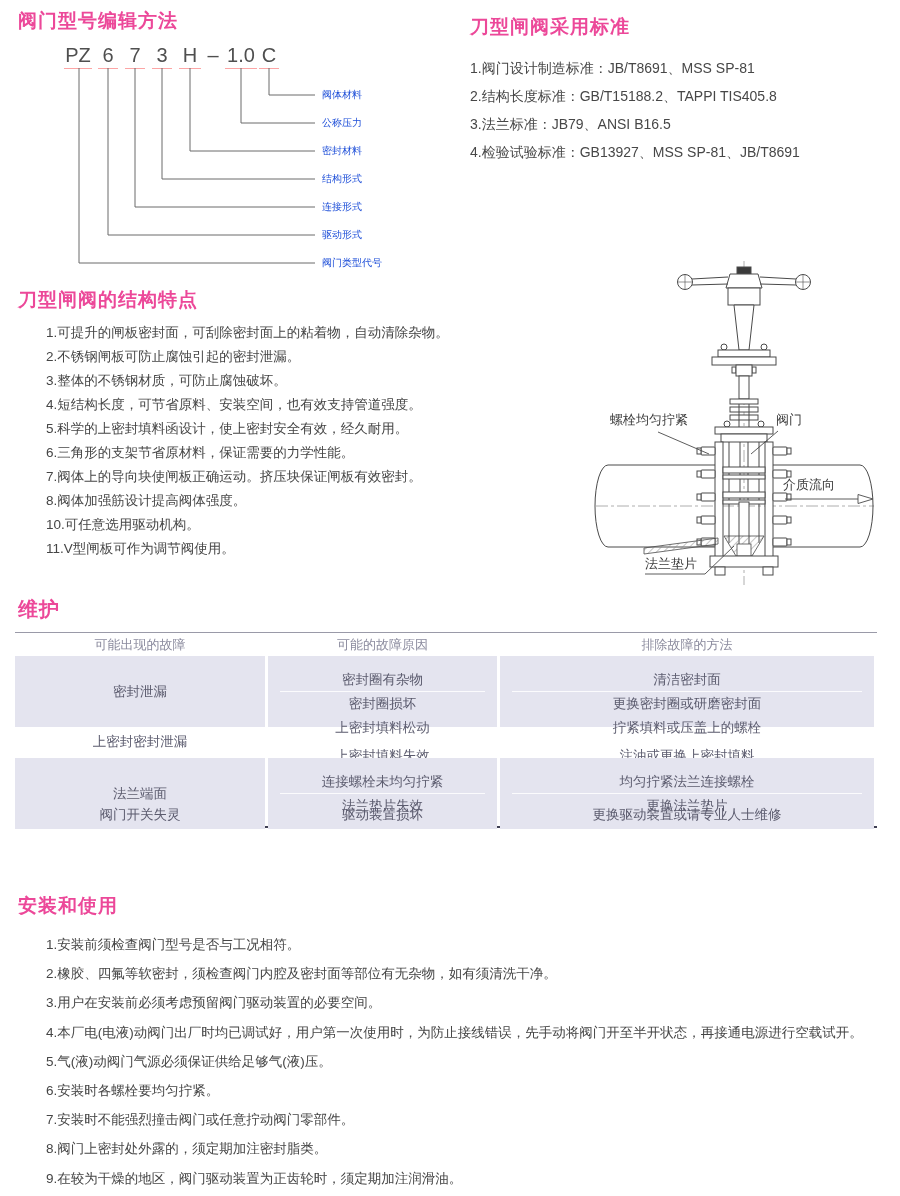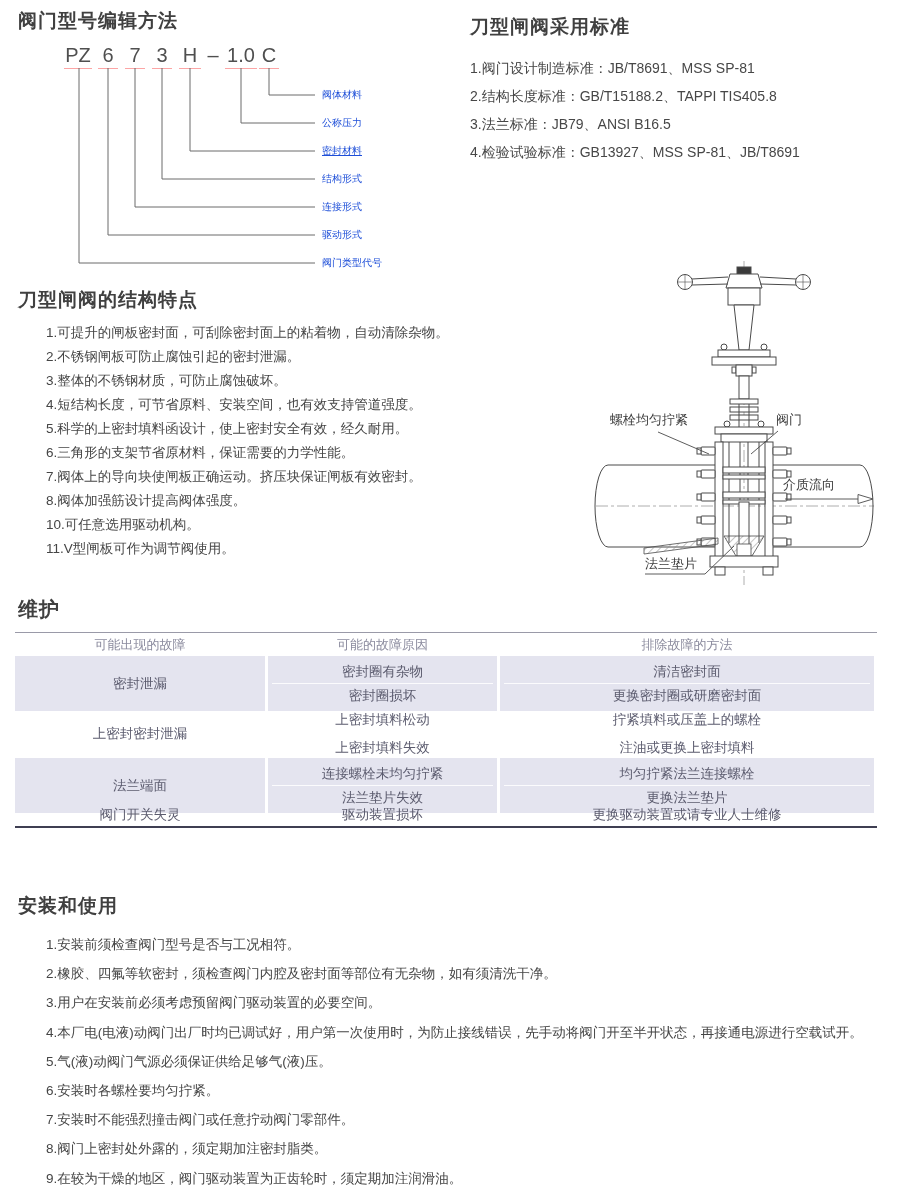--- a/index.html
+++ b/index.html
@@ -2,40 +2,40 @@
 <html><head>
 <meta charset="utf-8">
 <style>
   html,body{margin:0;padding:0;}
   body{
     width:900px;height:1196px;position:relative;background:#ffffff;
     font-family:"Liberation Sans","DejaVu Sans",sans-serif;color:#3f3f3f;
     overflow:hidden;
   }
   .abs{position:absolute;}
-  .sec-title{font-size:19px;font-weight:700;color:#404040;letter-spacing:1px;white-space:nowrap;}
+  .sec-title{font-size:19px;font-weight:700;color:#ec4899;letter-spacing:1px;white-space:nowrap;}
   
   .code-char{position:absolute;top:44px;height:24px;font-size:20px;color:#4f4f4f;
     text-align:center;border-bottom:1px solid #fca5a5;white-space:nowrap;}
   .code-char.noline{border-bottom:none;}
   .code-label{position:absolute;left:322px;font-size:10px;line-height:20px;color:#1d4ed8;white-space:nowrap;}
   
   .std-item{font-size:14px;line-height:28px;color:#474747;white-space:nowrap;}
   
   .feat-item{font-size:13.5px;line-height:24px;color:#454545;white-space:nowrap;}
   .inst-item{font-size:13.5px;line-height:29.2px;color:#454545;white-space:nowrap;}
   
   .mtable{position:absolute;left:15px;top:632px;width:862px;border-top:1px solid #9a9aa8;
     border-bottom:2px solid #3f3f52;}
   .mrow{display:grid;grid-template-columns:250px 229px 374px;column-gap:3px;}
   .mhead{height:23px;}
   .mhead .mcell{color:#8b8b9e;font-size:13px;display:flex;align-items:center;justify-content:center;}
   .mcell{display:flex;align-items:center;justify-content:center;
     font-size:13.5px;color:#5b5b6e;text-align:center;}
-  .mcell.stack{flex-direction:column;justify-content:center;padding:4px;}
+  .mcell.stack{flex-direction:column;justify-content:center;padding:12px;}
   .shaded .mcell{background:#e4e4ef;}
   .subline{width:100%;display:flex;align-items:center;justify-content:center;}
   .g46 .subline{height:23px;}
   .g56 .subline{height:28px;}
   .shaded .stack .subline:first-child{border-bottom:1px solid rgba(255,255,255,.85);}
   .r-single{height:25px;}
   .r-single2{height:22px;}
   
   .dlabel{position:absolute;font-size:13px;color:#3c3c3c;white-space:nowrap;}
   svg{display:block;}
@@ -61,21 +61,21 @@
     <polyline points="190,0 190,83 315,83"></polyline>
     <polyline points="162,0 162,111 315,111"></polyline>
     <polyline points="135,0 135,139 315,139"></polyline>
     <polyline points="108,0 108,167 315,167"></polyline>
     <polyline points="79,0 79,195 315,195"></polyline>
   </g>
 </svg>
 
 <span class="code-label" style="top:85px;">阀体材料</span>
 <span class="code-label" style="top:113px;">公称压力</span>
-<span class="code-label" style="top:141px;text-decoration:underline;">密封材料</span>
+<span class="code-label" style="top:141px;">密封材料</span>
 <span class="code-label" style="top:169px;">结构形式</span>
 <span class="code-label" style="top:197px;">连接形式</span>
 <span class="code-label" style="top:225px;">驱动形式</span>
 <span class="code-label" style="top:253px;">阀门类型代号</span>
 
 <div class="abs sec-title" style="left:470px;top:14px;">刀型闸阀采用标准</div>
 <div class="abs" style="left:470px;top:54px;">
   <div class="std-item">1.阀门设计制造标准：JB/T8691、MSS SP-81</div>
   <div class="std-item">2.结构长度标准：GB/T15188.2、TAPPI TIS405.8</div>
   <div class="std-item">3.法兰标准：JB79、ANSI B16.5</div>

